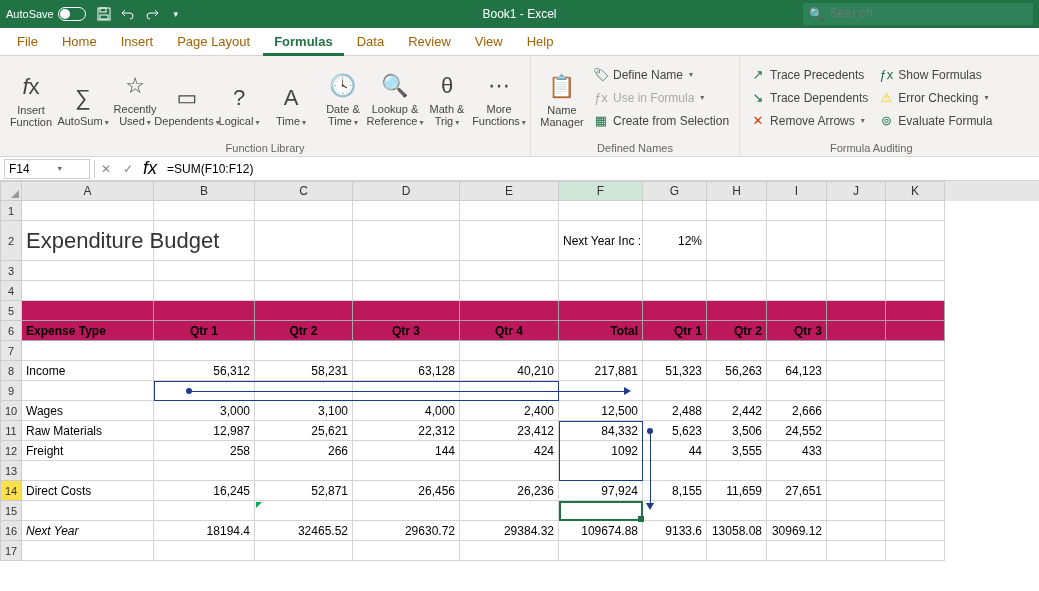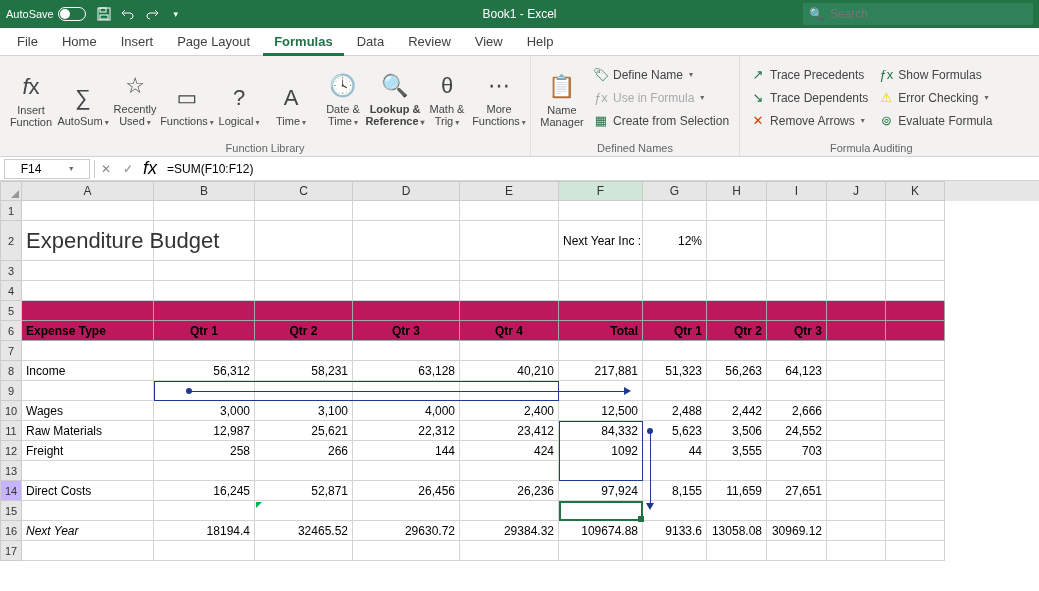--- a/index.html
+++ b/index.html
@@ -8,60 +8,60 @@
 
 .titlebar { background: #217346; height: 28px; display: flex; align-items: center; color: #fff; position: relative; }
 .autosave-group { display: flex; align-items: center; padding: 0 6px; gap: 4px; }
 .autosave-label { font-size: 11px; }
 .toggle { width: 28px; height: 14px; border: 1px solid #fff; border-radius: 7px; position: relative; display: flex; align-items: center; }
 .toggle-knob { width: 10px; height: 10px; border-radius: 50%; background: #fff; margin-left: 1px; }
 .toggle-text { font-size: 8px; color: #fff; position: absolute; right: 3px; margin-top: 36px; }
 .qat-btn { width: 24px; height: 22px; display: flex; align-items: center; justify-content: center; color: #fff; }
 .title-center { position: absolute; left: 50%; transform: translateX(-50%); font-size: 12px; }
 .search-block { position: absolute; right: 6px; top: 3px; width: 230px; height: 22px; background: #2f8159; display: flex; align-items: center; gap: 6px; padding: 0 6px; color: #e8f3ec; }
-.search-block input { background: transparent; border: none; color: #e5e5e5; font-size: 12px; outline: none; flex: 1; }
+.search-block input { background: transparent; border: none; color: #e5e5e5; font-size: 12px; outline: none; flex: 1; font-family: Liberation Mono, monospace; }
 
 
 .tabs { display: flex; height: 28px; align-items: center; padding: 0 6px; gap: 2px; border-bottom: 1px solid #d4d4d4; background: #fff; }
-.tab { padding: 0 11px; height: 28px; display: flex; align-items: center; font-size: 13px; color: #404040; cursor: pointer; }
+.tab { padding: 0 11px; height: 28px; display: flex; align-items: center; font-size: 13px; color: #a16207; cursor: pointer; }
 .tab.active { color: #217346; font-weight: 600; border-bottom: 3px solid #217346; padding-top: 3px; }
 
 
 .ribbon { height: 101px; background: #f3f2f1; border-bottom: 1px solid #d4d4d4; display: flex; }
 .ribbon-group { border-right: 1px solid #e1dfdd; display: flex; flex-direction: column; padding: 4px 6px 0; }
 .group-body { display: flex; flex: 1; gap: 2px; align-items: flex-start; }
 .group-label { text-align: center; font-size: 11px; color: #666; padding: 2px 0; }
 .big-btn { display: flex; flex-direction: column; align-items: center; justify-content: flex-end; width: 50px; height: 70px; padding: 2px; gap: 2px; cursor: pointer; }
 .big-btn .ico { font-size: 22px; color: #444; height: 30px; display: flex; align-items: center; }
 .big-btn .lbl { font-size: 11px; text-align: center; line-height: 1.1; color: #444; }
 .dd-caret { font-size: 8px; color: #666; margin-left: 2px; }
 .col-stack { display: flex; flex-direction: column; gap: 2px; padding-top: 4px; }
 .small-btn { height: 21px; display: flex; align-items: center; gap: 4px; padding: 0 4px; font-size: 12px; color: #444; cursor: pointer; white-space: nowrap; }
 .small-btn .sico { width: 16px; text-align: center; color: #217346; font-size: 13px; }
 .small-btn.disabled { color: #aaa; }
 .small-btn.disabled .sico { color: #aaa; }
 
 
 .formula-bar { height: 24px; border-bottom: 1px solid #d4d4d4; display: flex; align-items: center; background: #fff; font-size: 12px; }
-.name-box { width: 86px; height: 20px; border: 1px solid #ccc; margin: 0 4px; padding: 0 20px; display: flex; align-items: center; justify-content: center; gap: 26px; }
+.name-box { width: 86px; height: 20px; border: 1px solid #ccc; margin: 0 4px; padding: 0 4px; display: flex; align-items: center; justify-content: flex-start; gap: 26px; }
 .fb-btn { width: 22px; height: 20px; display: flex; align-items: center; justify-content: center; color: #888; }
 .fx-lbl { font-style: italic; font-size: 18px; color: #000000; padding: 0 4px; }
 .formula-input { flex: 1; border: none; outline: none; padding: 0 6px; font-size: 12px; }
 
 
 .grid-area { position: relative; overflow: hidden; }
 .col-headers { display: flex; height: 20px; background: #e6e6e6; }
 .row-header-spacer { width: 22px; border: 1px solid #ccc; background: #e6e6e6; position: relative; }
 .row-header-spacer::after { content:""; position:absolute; right:2px; bottom:2px; width:0; height:0; border-style:solid; border-width:0 0 8px 8px; border-color: transparent transparent #999 transparent; }
 .ch { border: 1px solid #ccc; border-left: none; text-align: center; font-size: 12px; color: #333; background: #e6e6e6; display: flex; align-items: center; justify-content: center; }
 .ch.active-col { background: #d0e6d8; }
 .rows-wrap { display: flex; flex-direction: column; }
 .row { display: flex; height: 20px; }
 .rh { width: 22px; border: 1px solid #ccc; border-top: none; background: #e6e6e6; text-align: center; font-size: 11px; color: #333; display: flex; align-items: center; justify-content: center; }
-.rh.active-row { background: #c4b5fd; }
+.rh.active-row { background: #fde047; }
 .cell { border-right: 1px solid #d4d4d4; border-bottom: 1px solid #d4d4d4; padding: 0 4px; font-size: 12px; display: flex; align-items: center; overflow: hidden; white-space: nowrap; }
 .cell.r { justify-content: flex-end; }
 .cell.c { justify-content: center; }
 .cell.italic { font-style: italic; }
 .cell.big { font-size: 22px; font-weight: 400; color: #333; }
 .header-row .cell { background: #be185d; font-weight: bold; border-right-color: #a6a6a6; border-bottom-color: #a6a6a6; }
 
 
 .cA { width: 132px; } .cB { width: 101px; } .cC { width: 98px; } .cD { width: 107px; }
 .cE { width: 99px; } .cF { width: 84px; } .cG { width: 64px; } .cH { width: 60px; }
@@ -140,38 +140,38 @@
           <span class="ico">∑</span>
           <span class="lbl"><span>AutoSum</span><span class="dd-caret">▾</span></span>
         </div>
       <div class="big-btn">
           <span class="ico">☆</span>
           <span class="lbl" style="white-space:pre-line;"><span>Recently
 Used</span><span class="dd-caret">▾</span></span>
         </div>
       <div class="big-btn">
           <span class="ico">▭</span>
-          <span class="lbl"><span>Functions</span><span class="dd-caret">▾</span></span>
+          <span class="lbl"><span>Dependents</span><span class="dd-caret">▾</span></span>
         </div>
       <div class="big-btn">
           <span class="ico">?</span>
           <span class="lbl"><span>Logical</span><span class="dd-caret">▾</span></span>
         </div>
       <div class="big-btn">
           <span class="ico">A</span>
           <span class="lbl"><span>Time</span><span class="dd-caret">▾</span></span>
         </div>
       <div class="big-btn">
           <span class="ico">🕓</span>
           <span class="lbl" style="white-space:pre-line;"><span>Date &amp;
 Time</span><span class="dd-caret">▾</span></span>
         </div>
       <div class="big-btn">
           <span class="ico">🔍</span>
-          <span class="lbl" style="white-space:pre-line;font-weight:bold;"><span>Lookup &amp;
+          <span class="lbl" style="white-space:pre-line;"><span>Lookup &amp;
 Reference</span><span class="dd-caret">▾</span></span>
         </div>
       <div class="big-btn">
           <span class="ico">θ</span>
           <span class="lbl" style="white-space:pre-line;"><span>Math &amp;
 Trig</span><span class="dd-caret">▾</span></span>
         </div>
       <div class="big-btn">
           <span class="ico">⋯</span>
           <span class="lbl" style="white-space:pre-line;"><span>More
@@ -442,21 +442,21 @@
     <div class="row">
         <div class="rh">12</div>
         <div class="cell cA">Freight</div>
         <div class="cell cB r">258</div>
         <div class="cell cC r">266</div>
         <div class="cell cD r">144</div>
         <div class="cell cE r">424</div>
         <div class="cell cF r">1092</div>
         <div class="cell cG r">44</div>
         <div class="cell cH r">3,555</div>
-        <div class="cell cI r">703</div>
+        <div class="cell cI r">433</div>
         <div class="cell cJ"></div>
         <div class="cell cK"></div>
       </div>
 
     <div class="row">
         <div class="rh">13</div>
         <div class="cell cA"></div>
         <div class="cell cB"></div>
         <div class="cell cC"></div>
         <div class="cell cD"></div>

